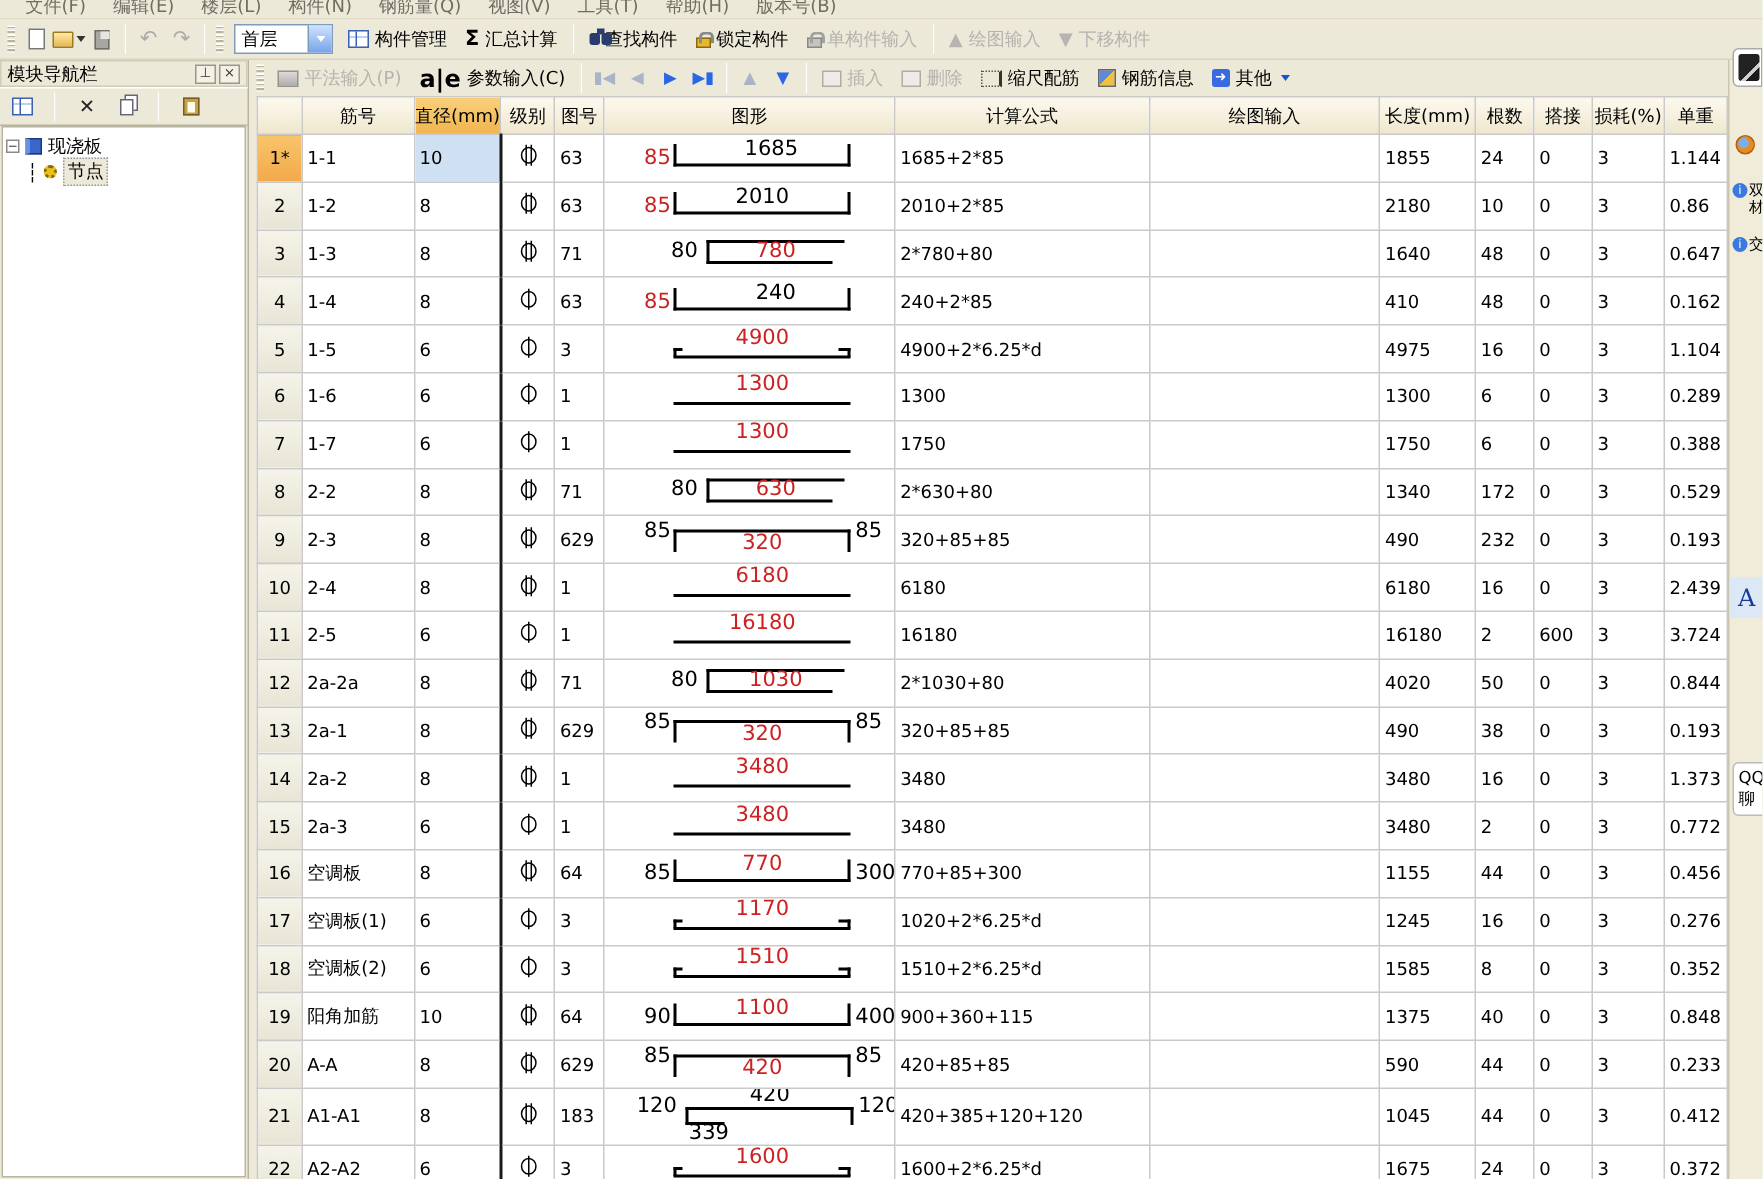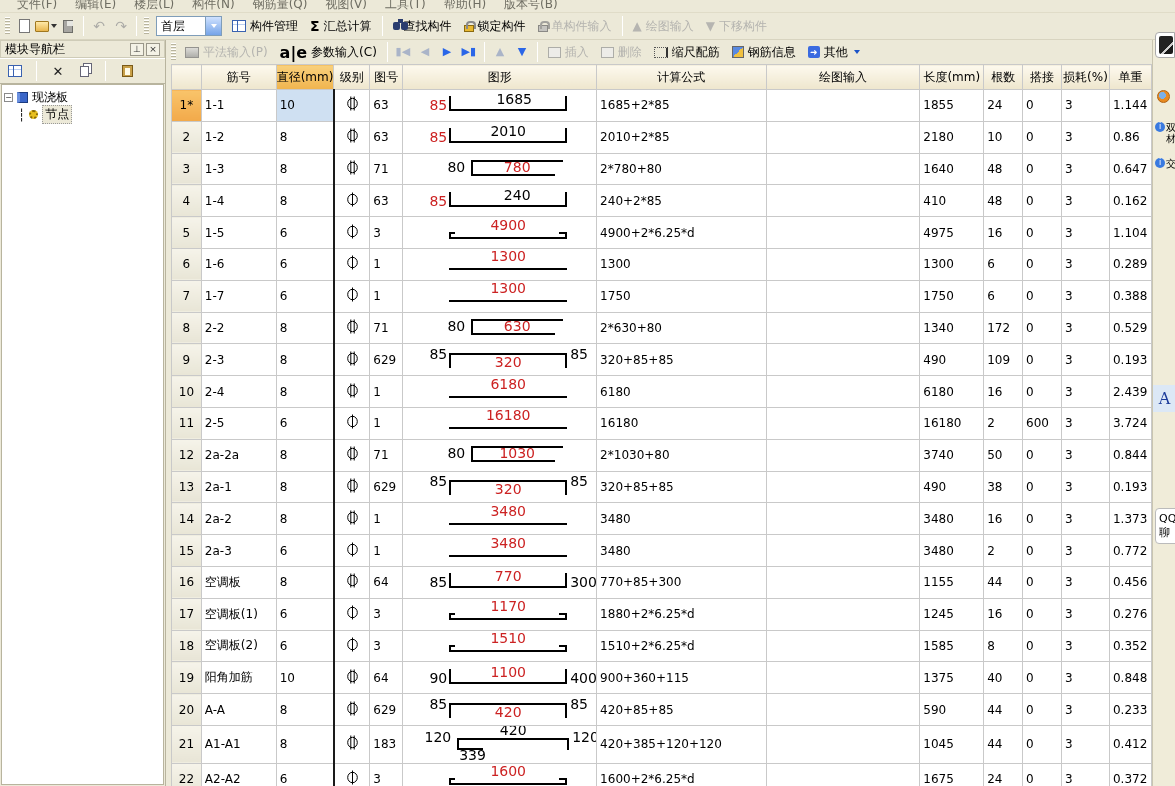--- a/index.html
+++ b/index.html
@@ -531,21 +531,21 @@
                     <div class="ln" style="left: 46px; top: 8px; width: 2px; height: 15px;"></div>
                     <div class="ln" style="left: 162px; top: 8px; width: 2px; height: 15px;"></div>
                     <div class="lab red" style="left: 49px; top: 12px; width: 112px; text-align: center;">320</div>
                     <div class="lab blk" style="left: 20px; top: 4px; width: 24px; text-align: right;">85</div>
                     <div class="lab blk" style="left: 167px; top: 4px;">85</div>
                   </div>
                 </td>
                 <td>320+85+85</td>
                 <td></td>
                 <td>490</td>
-                <td>109</td>
+                <td>232</td>
                 <td>0</td>
                 <td>3</td>
                 <td>0.193</td>
               </tr>
               <tr>
                 <td class="numcell">10</td>
                 <td>2-4</td>
                 <td class="diacell">8</td>
                 <td class="c"><span><svg width="13" height="15" stroke="#000" fill="none">
                       <ellipse cx="6.5" cy="7.5" rx="4.8" ry="5.2"></ellipse>
@@ -604,21 +604,21 @@
                   <div class="shp">
                     <div class="lab blk" style="left: 38px; top: 8px; width: 24px; text-align: right;">80</div>
                     <div class="ln" style="left: 68px; top: 6px; width: 92px; height: 2px;"></div>
                     <div class="ln" style="left: 68px; top: 6px; width: 2px; height: 16px;"></div>
                     <div class="ln" style="left: 68px; top: 20px; width: 84px; height: 2px;"></div>
                     <div class="lab red" style="left: 68px; top: 8px; width: 92px; text-align: center;">1030</div>
                   </div>
                 </td>
                 <td>2*1030+80</td>
                 <td></td>
-                <td>3740</td>
+                <td>4020</td>
                 <td>50</td>
                 <td>0</td>
                 <td>3</td>
                 <td>0.844</td>
               </tr>
               <tr>
                 <td class="numcell">13</td>
                 <td>2a-1</td>
                 <td class="diacell">8</td>
                 <td class="c"><span><svg width="13" height="15" stroke="#000" fill="none">
@@ -732,21 +732,21 @@
                 <td class="shapecell">
                   <div class="shp">
                     <div class="lab red" style="left: 46px; top: 2px; width: 118px; text-align: center;">1170</div>
                     <div class="ln" style="left: 46px; top: 19px; width: 118px; height: 2px;"></div>
                     <div class="ln" style="left: 46px; top: 14px; width: 2px; height: 6px;"></div>
                     <div class="ln" style="left: 46px; top: 14px; width: 6px; height: 2px;"></div>
                     <div class="ln" style="left: 162px; top: 14px; width: 2px; height: 6px;"></div>
                     <div class="ln" style="left: 156px; top: 14px; width: 8px; height: 2px;"></div>
                   </div>
                 </td>
-                <td>1880+2*6.25*d</td>
+                <td>1020+2*6.25*d</td>
                 <td></td>
                 <td>1245</td>
                 <td>16</td>
                 <td>0</td>
                 <td>3</td>
                 <td>0.276</td>
               </tr>
               <tr>
                 <td class="numcell">18</td>
                 <td>空调板(2)</td>

